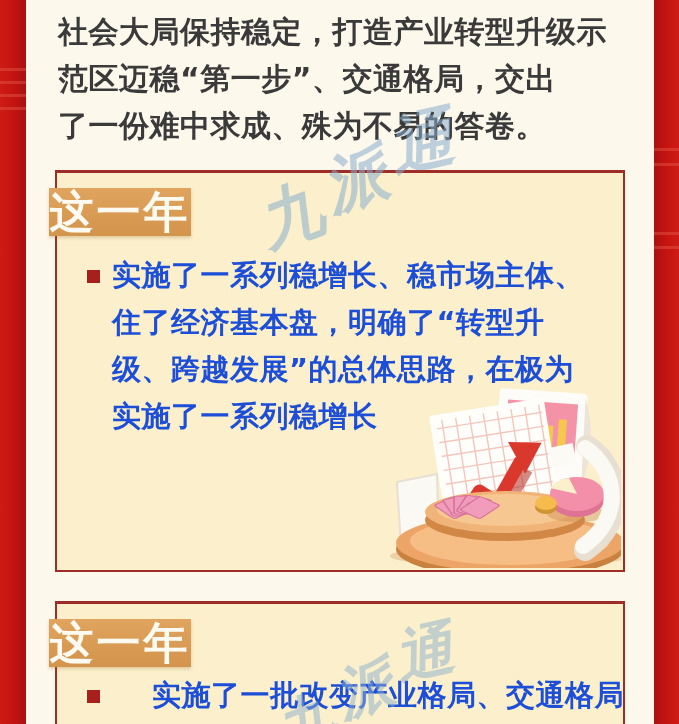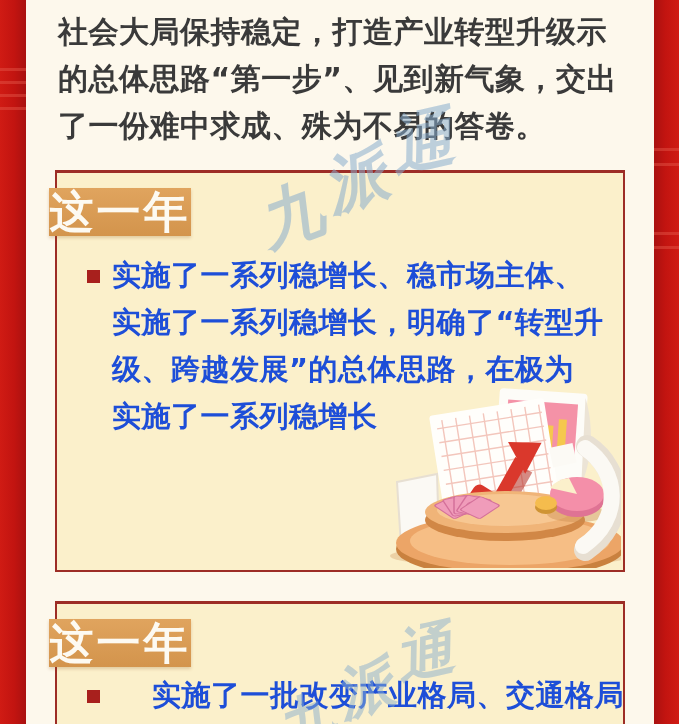--- a/index.html
+++ b/index.html
@@ -62,36 +62,36 @@
 </div>
 <div class="side-bar right">
   <div class="streak" style="top:148px"></div>
   <div class="streak" style="top:163px"></div>
   <div class="streak" style="top:232px"></div>
   <div class="streak" style="top:246px"></div>
 </div>
 
 <div class="intro">
   <div class="line">社会大局保持稳定，打造产业转型升级示</div>
-  <div class="line">的总体思路“第一步”、见到新气象，交出</div>
+  <div class="line">范区迈稳“第一步”、交通格局，交出</div>
   <div class="line">了一份难中求成、殊为不易的答卷。</div>
 </div>
 
 <div class="wm" id="wm1">
   <span>九</span>
   <span>派</span>
   <span>通</span>
 </div>
 
 <section class="card" id="card1">
   <div class="year-label">这一年</div>
   <div class="bullet-sq"></div>
   <div class="bullet-lines">
     <div class="line">实施了一系列稳增长、稳市场主体、</div>
-    <div class="line">实施了一系列稳增长，明确了“转型升</div>
+    <div class="line">住了经济基本盘，明确了“转型升</div>
     <div class="line">级、跨越发展”的总体思路，在极为</div>
     <div class="line">实施了一系列稳增长</div>
   </div>
 
   <svg class="illus" viewBox="0 0 300 212">
 
     <g transform="translate(179,32) rotate(4)">
       <rect width="88" height="102" rx="4" fill="#fdfcf8"></rect>
       <path d="M86,4 C 98,36 97,74 84,100 L88,100 Z" fill="#ece4d6"></path>
       <rect x="9" y="11" width="70" height="57" fill="#f492a7"></rect>

